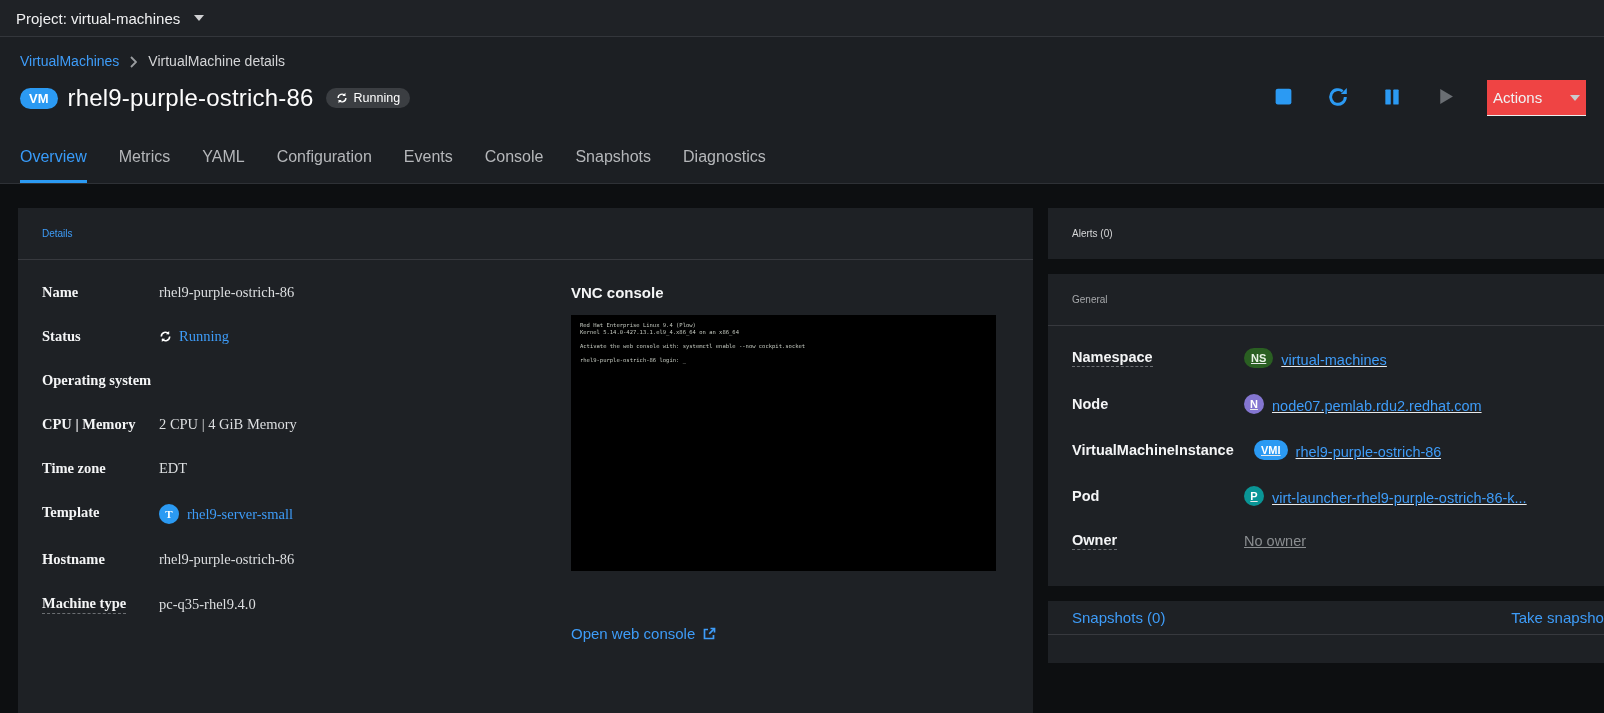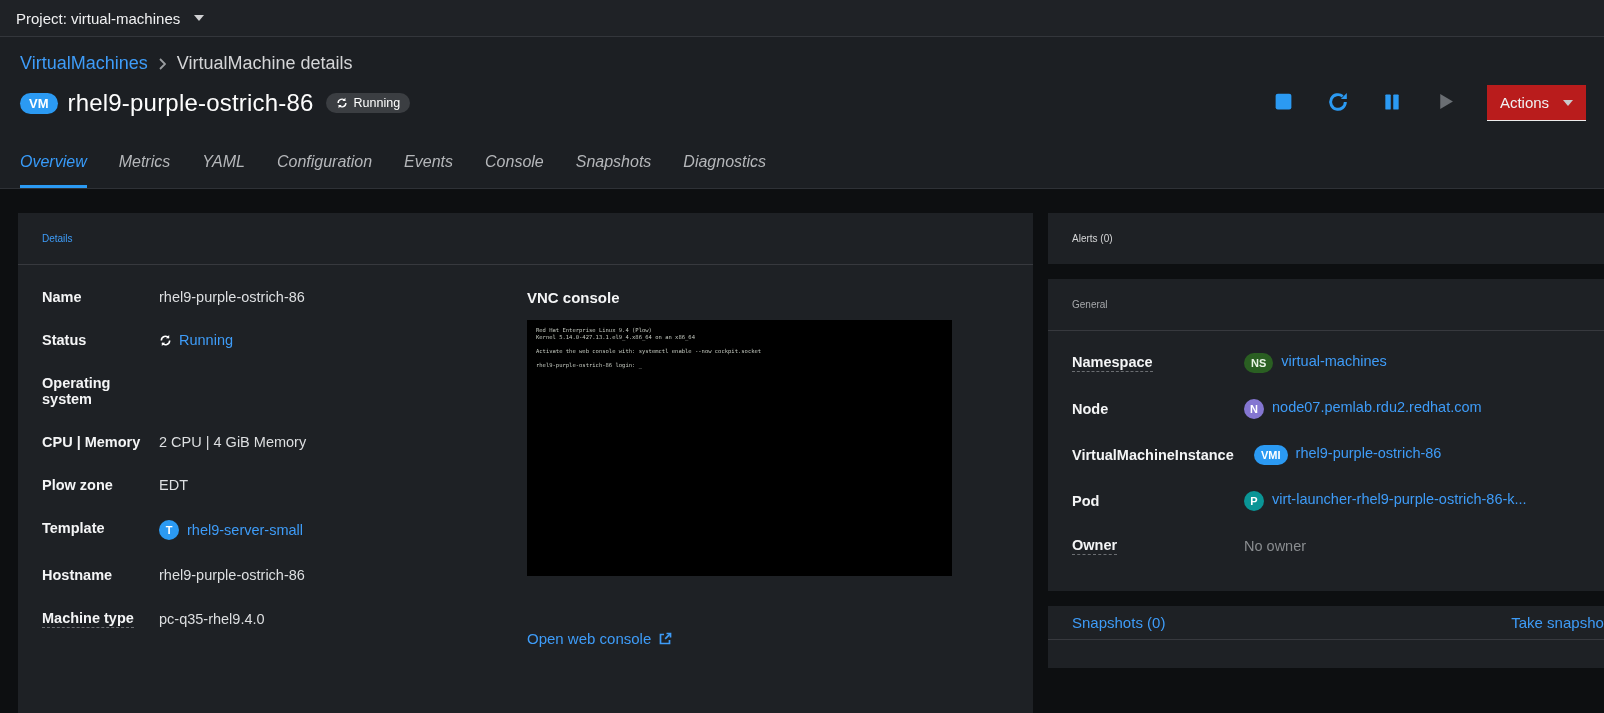--- a/index.html
+++ b/index.html
@@ -17,89 +17,88 @@
   
   .topbar {
     height:37px; background:#1f2226; border-bottom:1px solid #33363b;
     display:flex; align-items:center; padding:0 16px;
   }
   .project-sel { display:flex; align-items:center; gap:14px; color:#f0f1f2; font-size:15px; cursor:pointer; }
   .caret { color:#cfd0d2; display:inline-flex; }
 
   
   .page-head { background:#1c1f23; border-bottom:1px solid #2e3136; padding:16px 16px 0 18px; }
-  .breadcrumb { display:flex; align-items:center; gap:11px; font-size:18px; margin-left:2px; }
+  .breadcrumb { display:flex; align-items:center; gap:11px; font-size:14px; margin-left:2px; }
   .breadcrumb .current { color:#d4d5d7; }
   .crumb-sep { display:inline-flex; margin-top:1px; }
 
   .title-row { display:flex; align-items:center; margin:11px 0 0 2px; }
   .kind-badge {
     background:#2b9af3; color:#fff; font-weight:700; font-size:13px;
     padding:3px 9px; border-radius:13px; margin-right:10px;
   }
   h1.vm-title { font-size:24px; font-weight:400; margin:0; color:#fdfdfd; letter-spacing:.2px; }
   .status-pill {
     display:inline-flex; align-items:center; gap:6px;
     background:#3b3e42; color:#fff; font-size:12.5px;
     border-radius:12px; padding:3px 10px; margin-left:12px; cursor:pointer;
   }
   .hdr-actions { margin-left:auto; display:flex; align-items:center; gap:29px; padding-right:2px; }
   .icon-btn { background:none; border:none; padding:2px; cursor:pointer; display:inline-flex; }
   .actions-btn {
-    background:#b91c1c; border:none; border-bottom:1px solid #ececec;
+    background:#ef4444; border:none; border-bottom:1px solid #ececec;
     color:#f0f1f2; font-size:15px; font-family:inherit;
-    height:36px; width:99px; display:inline-flex; align-items:center; justify-content:center;
+    height:36px; width:99px; display:inline-flex; align-items:center; justify-content:space-between;
     gap:14px; cursor:pointer;
   }
   .actions-btn .caret { color:#c9cacc; }
 
   .tabs { display:flex; margin-top:28px; margin-left:2px; }
   .tab {
     background:none; border:none; font-family:inherit; cursor:pointer;
     font-size:16px; color:#b5b7ba; padding:4px 0 14px; margin-right:32px;
     border-bottom:3px solid transparent;
-    font-style:italic;
   }
   .tab.active { color:#389bf9; border-bottom-color:#2b9af3; }
 
   
   .content { display:flex; gap:15px; padding:24px 16px 0 18px; align-items:flex-start; }
   .card { background:#1e2125; }
   .card-head { padding:20px 24px; font-size:10px; }
   .card-div { border-bottom:1px solid #37393e; }
 
   
   .details-card { width:1015px; flex:none; height:600px; }
   .details-body { display:flex; padding:24px; }
   dl { margin:0; }
   .drow { display:flex; margin-bottom:27px; }
   .drow dt { width:117px; flex:none; font-weight:700; color:#f4f5f6; }
   .drow dd { margin:0; color:#dddfe1; display:flex; align-items:center; }
   .dashed { border-bottom:1px dashed #6b6e72; padding-bottom:1px; display:inline-block; }
-  .details-col { width:485px; flex:none; }
-
-  .vnc-col { flex:1; }
+  .details-col { width:485px; flex:none;font-family:Liberation Serif, serif; }
+
+  .vnc-col { flex:1;margin-left:44px; }
   .vnc-title { font-weight:700; font-size:15px; color:#f4f5f6; margin:0 0 14px; }
   .vnc-screen {
     width:425px; height:256px; background:#000; padding:7px 9px; cursor:pointer;
   }
   .vnc-screen pre {
     margin:0; font-family:"DejaVu Sans Mono", monospace;
     font-size:5.5px; line-height:7px; color:#c3c8bf; white-space:pre-wrap;
   }
   .open-console { display:inline-flex; align-items:center; gap:7px; margin-top:54px; font-size:15px; }
 
   
   .right-col { width:584px; flex:none; display:flex; flex-direction:column; gap:15px; }
   .alerts-card .card-head { color:#d6d7d8; cursor:pointer; }
   .general-head { color:#a6a8ab; }
   .general-body { padding:22px 24px 10px; }
   .grow { display:flex; margin-bottom:26px; align-items:center; }
   .grow dt { width:172px; flex:none; font-weight:700; color:#f4f5f6; }
-  .grow dd { margin:0; display:flex; align-items:flex-start; white-space:nowrap; overflow:hidden; }
+  .grow dd { margin:0; display:flex; align-items:flex-end; white-space:nowrap; overflow:hidden;text-decoration:underline; }
   .muted { color:#8a8d90; }
 
   
   .res-pill, .res-circle {
     display:inline-flex; align-items:center; justify-content:center;
     color:#fff; font-weight:700; font-size:11px; margin-right:8px; flex:none;
   }
   .res-pill { height:20px; padding:0 7px; border-radius:10px; }
   .res-circle { width:20px; height:20px; border-radius:50%; }
   .b-ns { background:#2a5f22; color:#e9f4e6; }
@@ -236,21 +235,21 @@
           </dd>
         </div>
         <div class="drow">
           <dt>Operating system</dt>
         </div>
         <div class="drow">
           <dt>CPU | Memory</dt>
           <dd>2 CPU | 4 GiB Memory</dd>
         </div>
         <div class="drow">
-          <dt>Plow zone</dt>
+          <dt>Time zone</dt>
           <dd>EDT</dd>
         </div>
         <div class="drow">
           <dt>Template</dt>
           <dd>
             <span class="res-circle b-tpl">T</span>
             <a class="link">rhel9-server-small</a>
           </dd>
         </div>
         <div class="drow">

